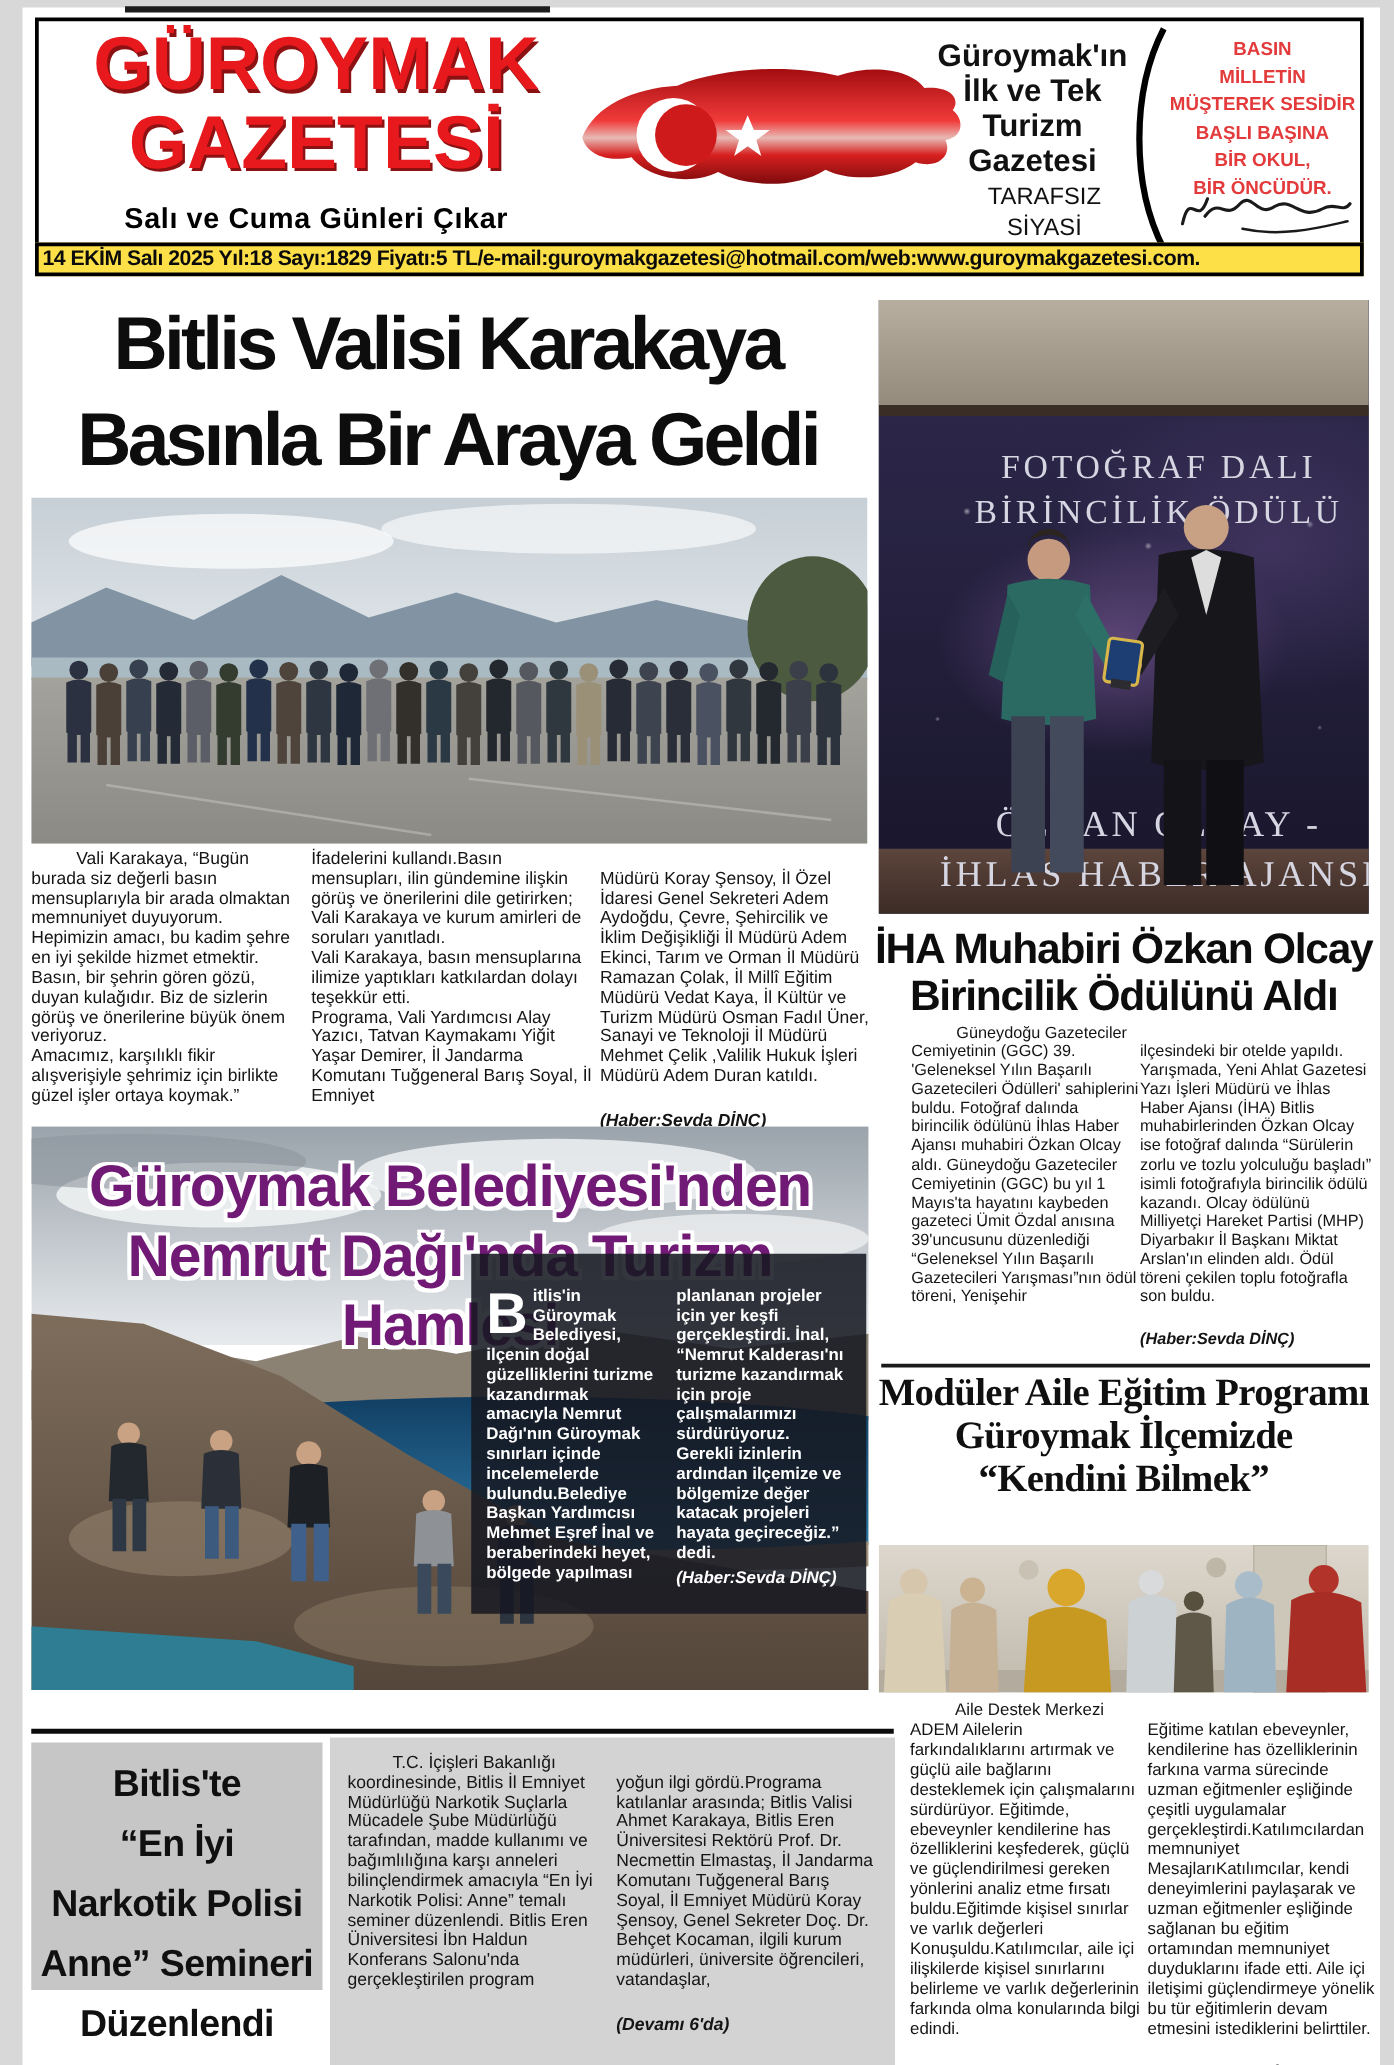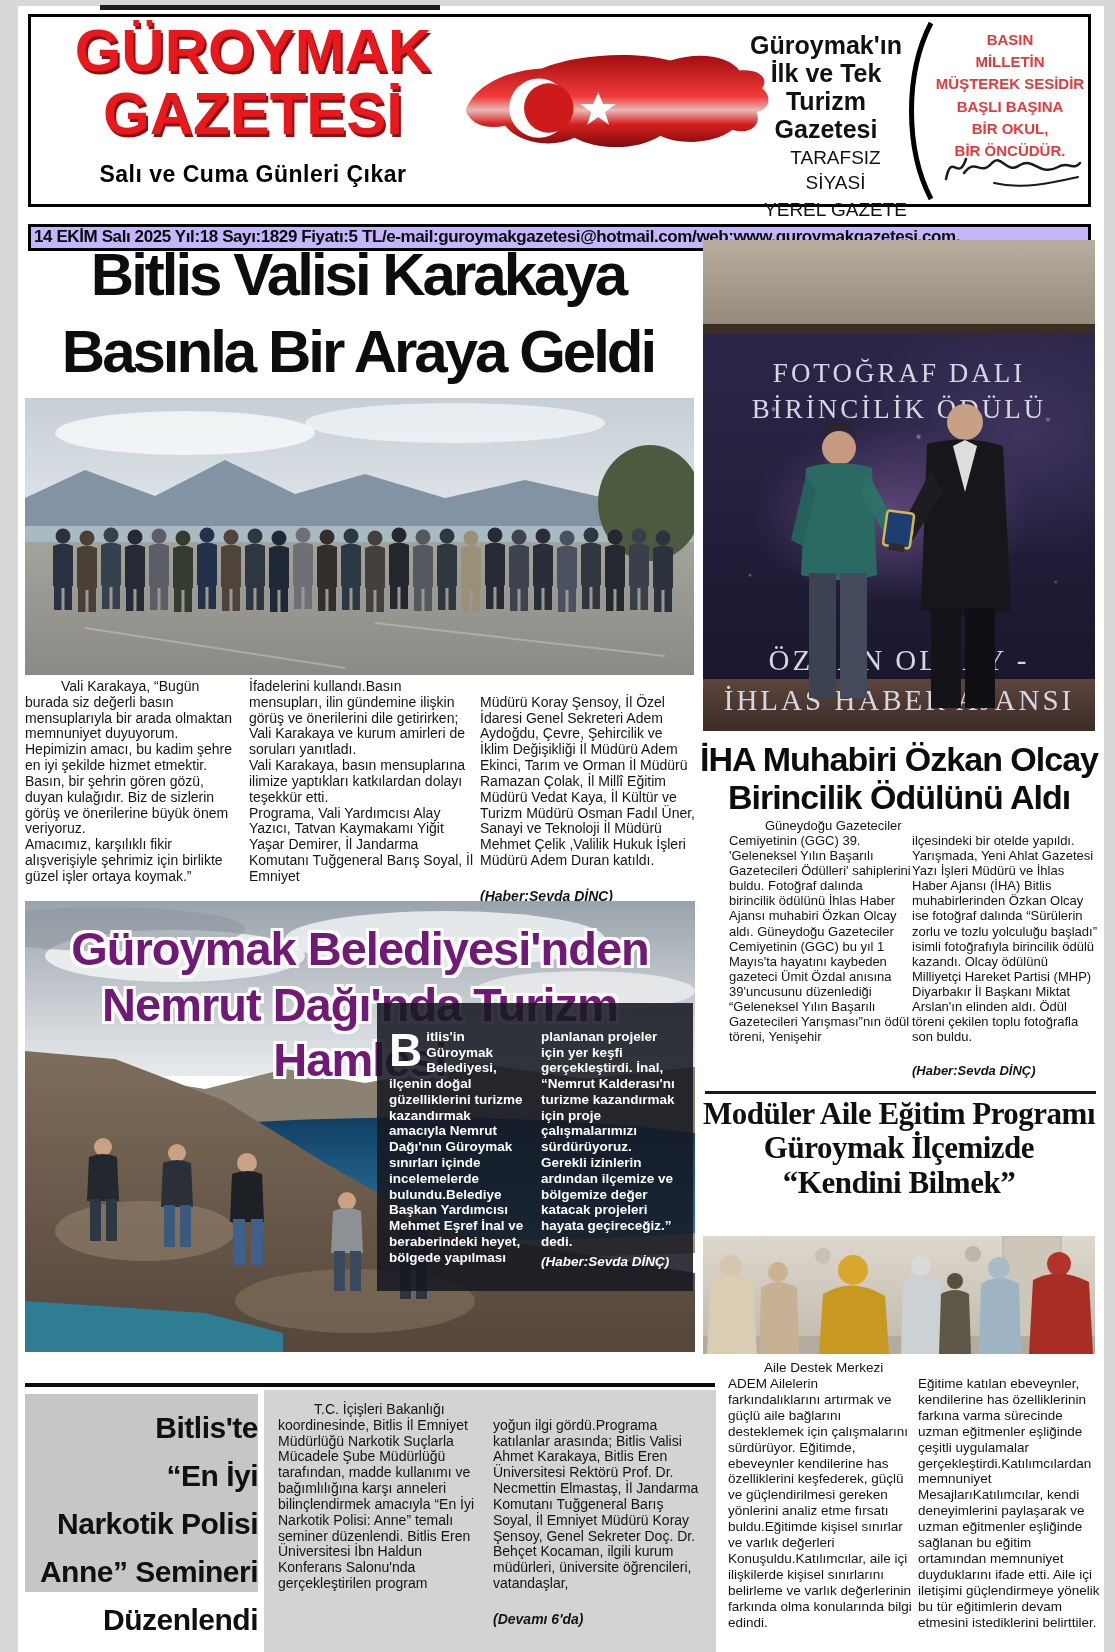--- a/index.html
+++ b/index.html
@@ -16,21 +16,21 @@
   .schedule { font-size:23px; font-weight:bold; color:#000; margin-top:16px; letter-spacing:0.5px; }
   .mast-map { left:415px; top:10px; width:332px; height:168px; }
   .mast-tagline { left:712px; top:14px; width:166px; text-align:center; color:#111; }
   .tg-line { font-size:25px; font-weight:800; line-height:1.12; }
   .tg-caps { font-size:19px; font-weight:400; line-height:1.3; margin-top:3px;margin-left:19px; }
   .mast-divider { left:868px; top:4px; width:38px; height:180px; }
   .mast-motto { left:903px; top:12px; width:152px; text-align:center; color:#e33a3c; font-weight:900; font-size:15px; line-height:1.48; }
   .signature { left:905px; top:120px; width:150px; height:58px; }
 
   
-  .dateline { left:28px; top:224px; width:1063px; height:27px; border:3px solid #000; background:#c4b5fd;
+  .dateline { left:28px; top:194px; width:1063px; height:27px; border:3px solid #000; background:#fde047;
               font-size:17px; font-weight:bold; line-height:20px; white-space:nowrap; overflow:hidden;
               padding-left:3px; letter-spacing:-0.4px; color:#0a0a0a; }
 
   
   .headline-main { left:20px; top:237px; width:676px; text-align:center; font-weight:900;
                    font-size:60px; line-height:1.28; letter-spacing:-3px; color:#0d0d0d; }
   .photo-main { left:25px; top:398px; width:669px; height:277px; }
   .coltext { white-space:pre-line; font-size:14px; line-height:1.13; color:#141414; }
   .ind { text-indent:36px; }
   #a1c1 { left:25px; top:679px; width:216px; }
@@ -46,29 +46,29 @@
                     0 -3px 0 #fff, 0 3px 0 #fff, -3px 0 0 #fff, 3px 0 0 #fff; }
   .nh1 { top:20px; } .nh2 { top:76px; }
   .nem-box { position:absolute; left:352px; top:102px; width:316px; height:288px;
              background:rgba(22,24,33,0.87); color:#fff; padding:10px 12px; display:flex; gap:12px; }
   .nb-col { flex:1; font-size:13.5px; line-height:1.17; white-space:pre-line; font-weight:bold; }
   .dropcap { float:left; font-size:46px; line-height:0.85; font-weight:900; padding:2px 4px 0 0; }
   .nem-box .byline { font-size:13.5px; }
 
   
   .hr-bottom { left:25px; top:1383px; width:690px; height:4px; background:#0c0c0c; }
-  .nark-head { left:25px; top:1394px; width:233px; height:198px; background:#c6c6c6; text-align:right;
+  .nark-head { left:25px; top:1394px; width:233px; height:198px; background:#c6c6c6; text-align:center;
                font-weight:800; font-size:30px; line-height:1.6; color:#101010; padding-top:10px; letter-spacing:-0.5px; }
   .nark-text { left:264px; top:1390px; width:452px; height:262px; background:#d3d3d3; }
   .nk { position:absolute; top:12px; font-size:14px; }
   #nk1 { left:14px; width:207px; }
   #nk2 { left:229px; width:212px; }
 
   
-  .photo-award { left:703px; top:240px; width:392px; height:491px; background:#241f3a; overflow:hidden; }
+  .photo-award { left:703px; top:240px; width:392px; height:491px; background:#241f3a; overflow:hidden;padding-left:28px; }
   .aw-wall { position:absolute; top:0; left:0; width:100%; height:86px; background:linear-gradient(#b8ae9f,#948a7b); }
   .aw-frame { position:absolute; top:84px; left:0; width:100%; height:9px; background:#3a2d25; }
   .aw-screen { position:absolute; top:93px; left:0; width:100%; height:346px;
      background-image:
        radial-gradient(3px 3px at 18% 22%, #fff8, transparent),
        radial-gradient(2px 2px at 35% 48%, #ffd9ecaa, transparent),
        radial-gradient(3px 3px at 55% 30%, #fff7, transparent),
        radial-gradient(2px 2px at 72% 58%, #ffccdd88, transparent),
        radial-gradient(3px 3px at 88% 25%, #fff6, transparent),
        radial-gradient(2px 2px at 12% 70%, #ffffff66, transparent),

